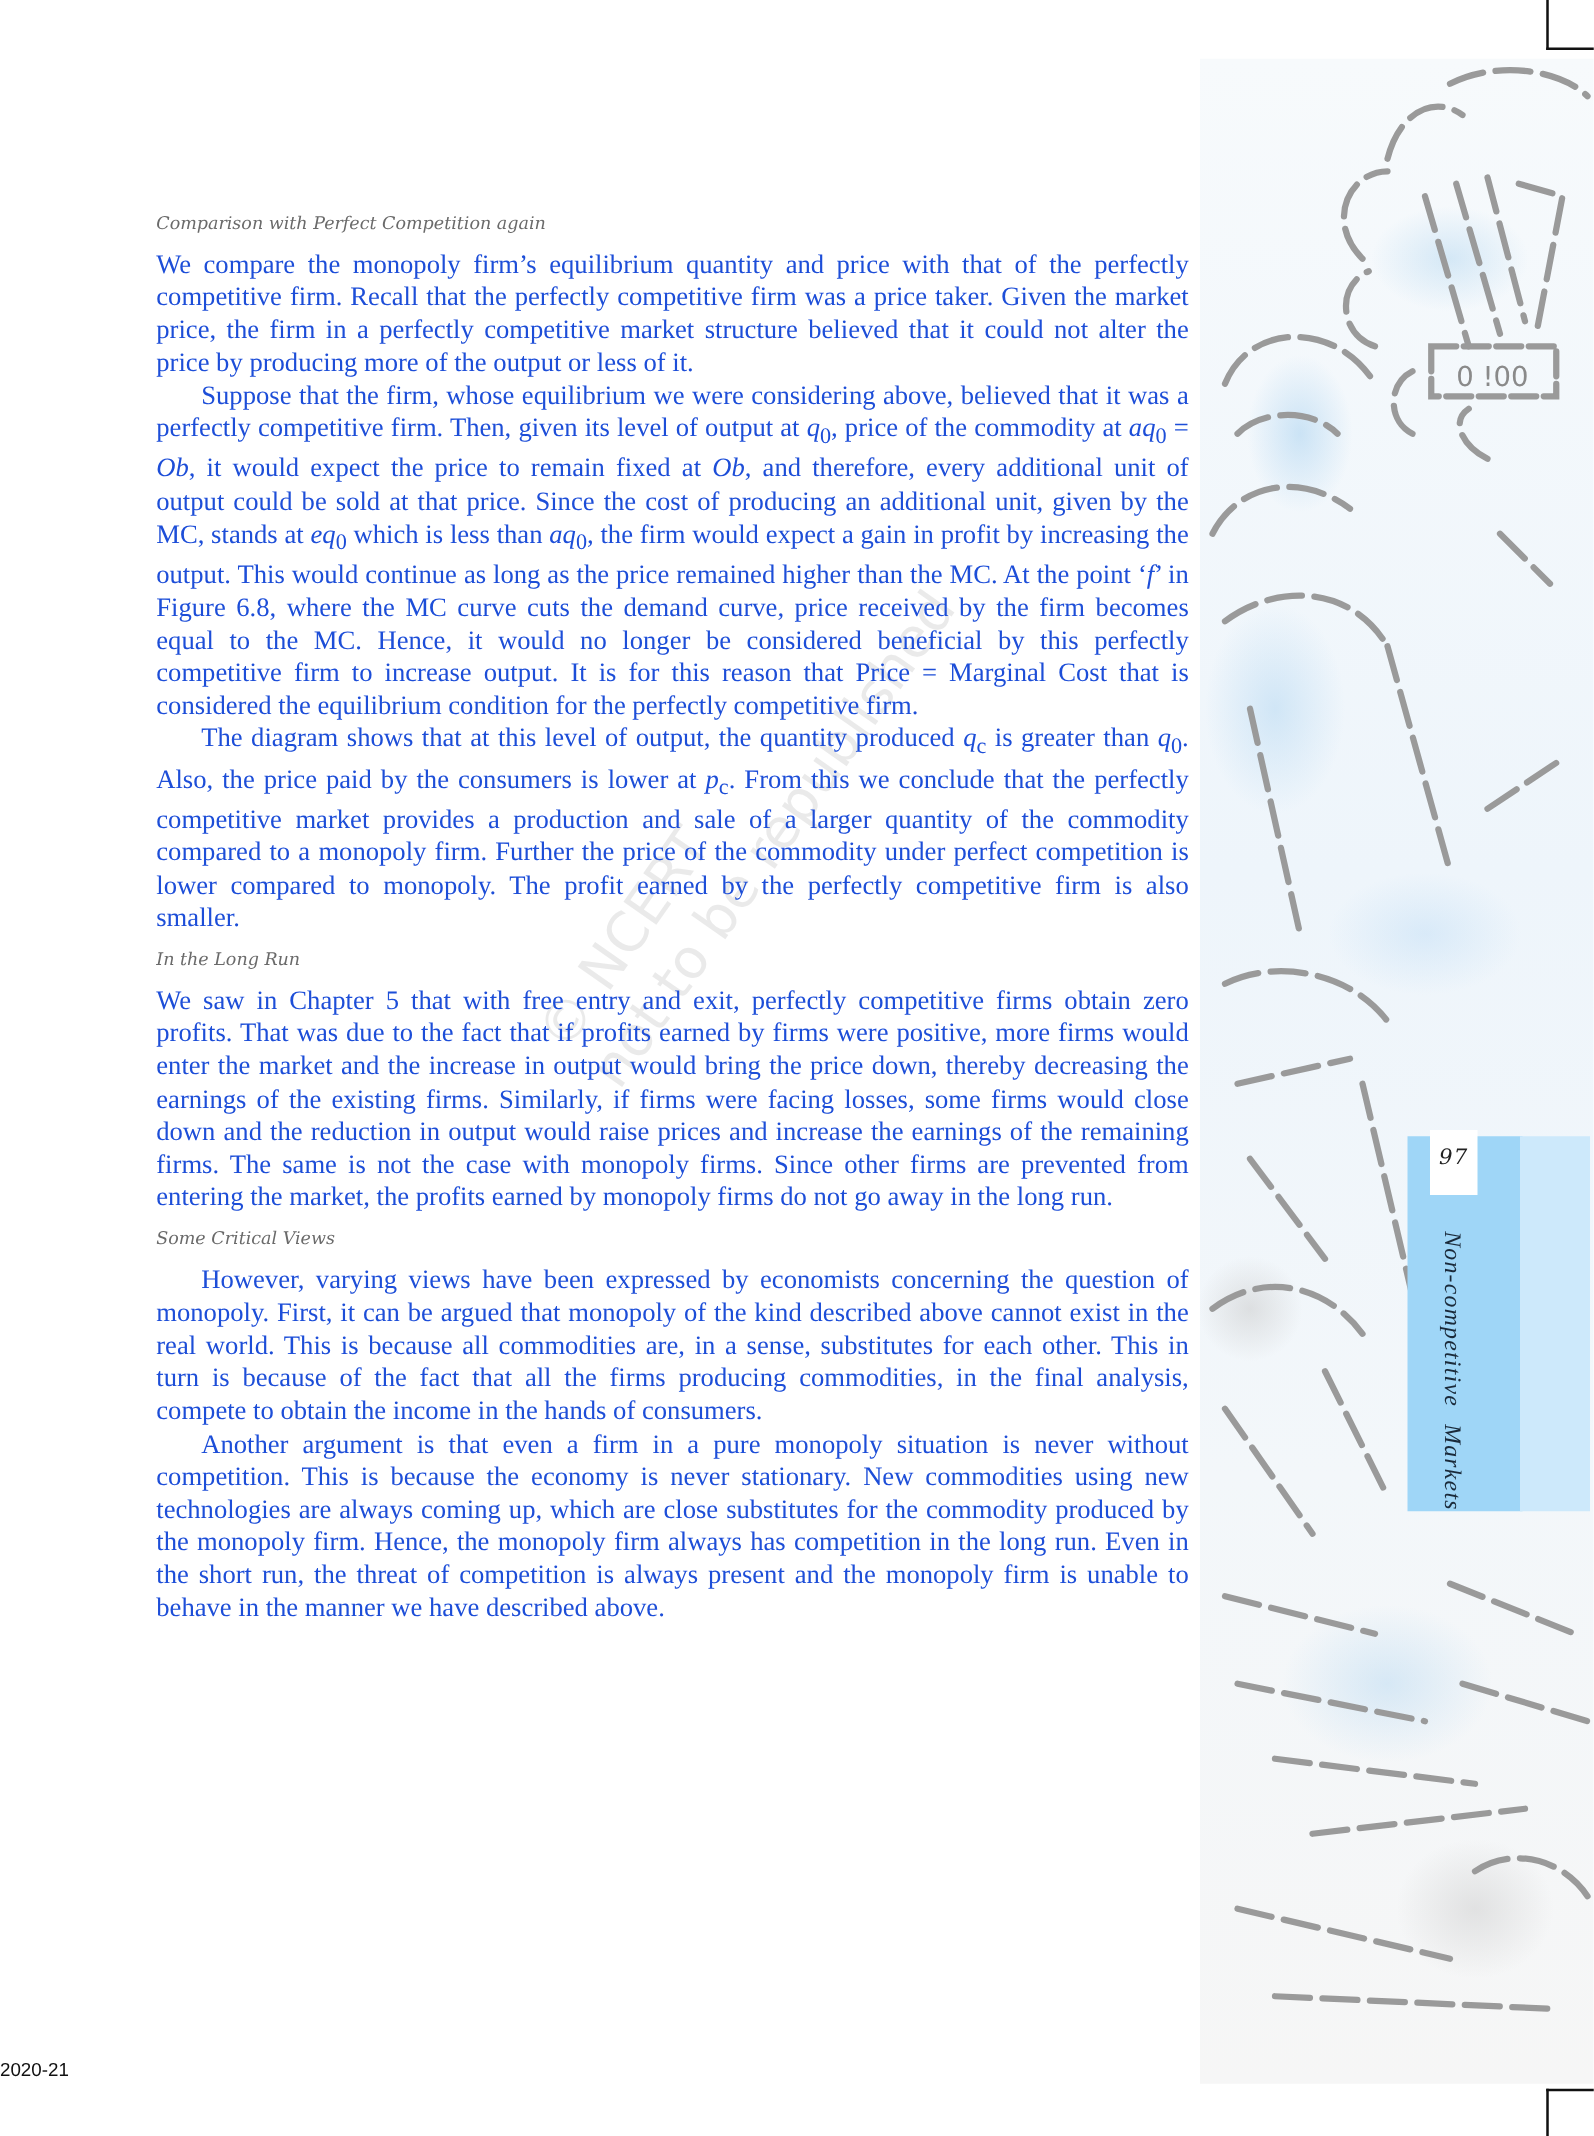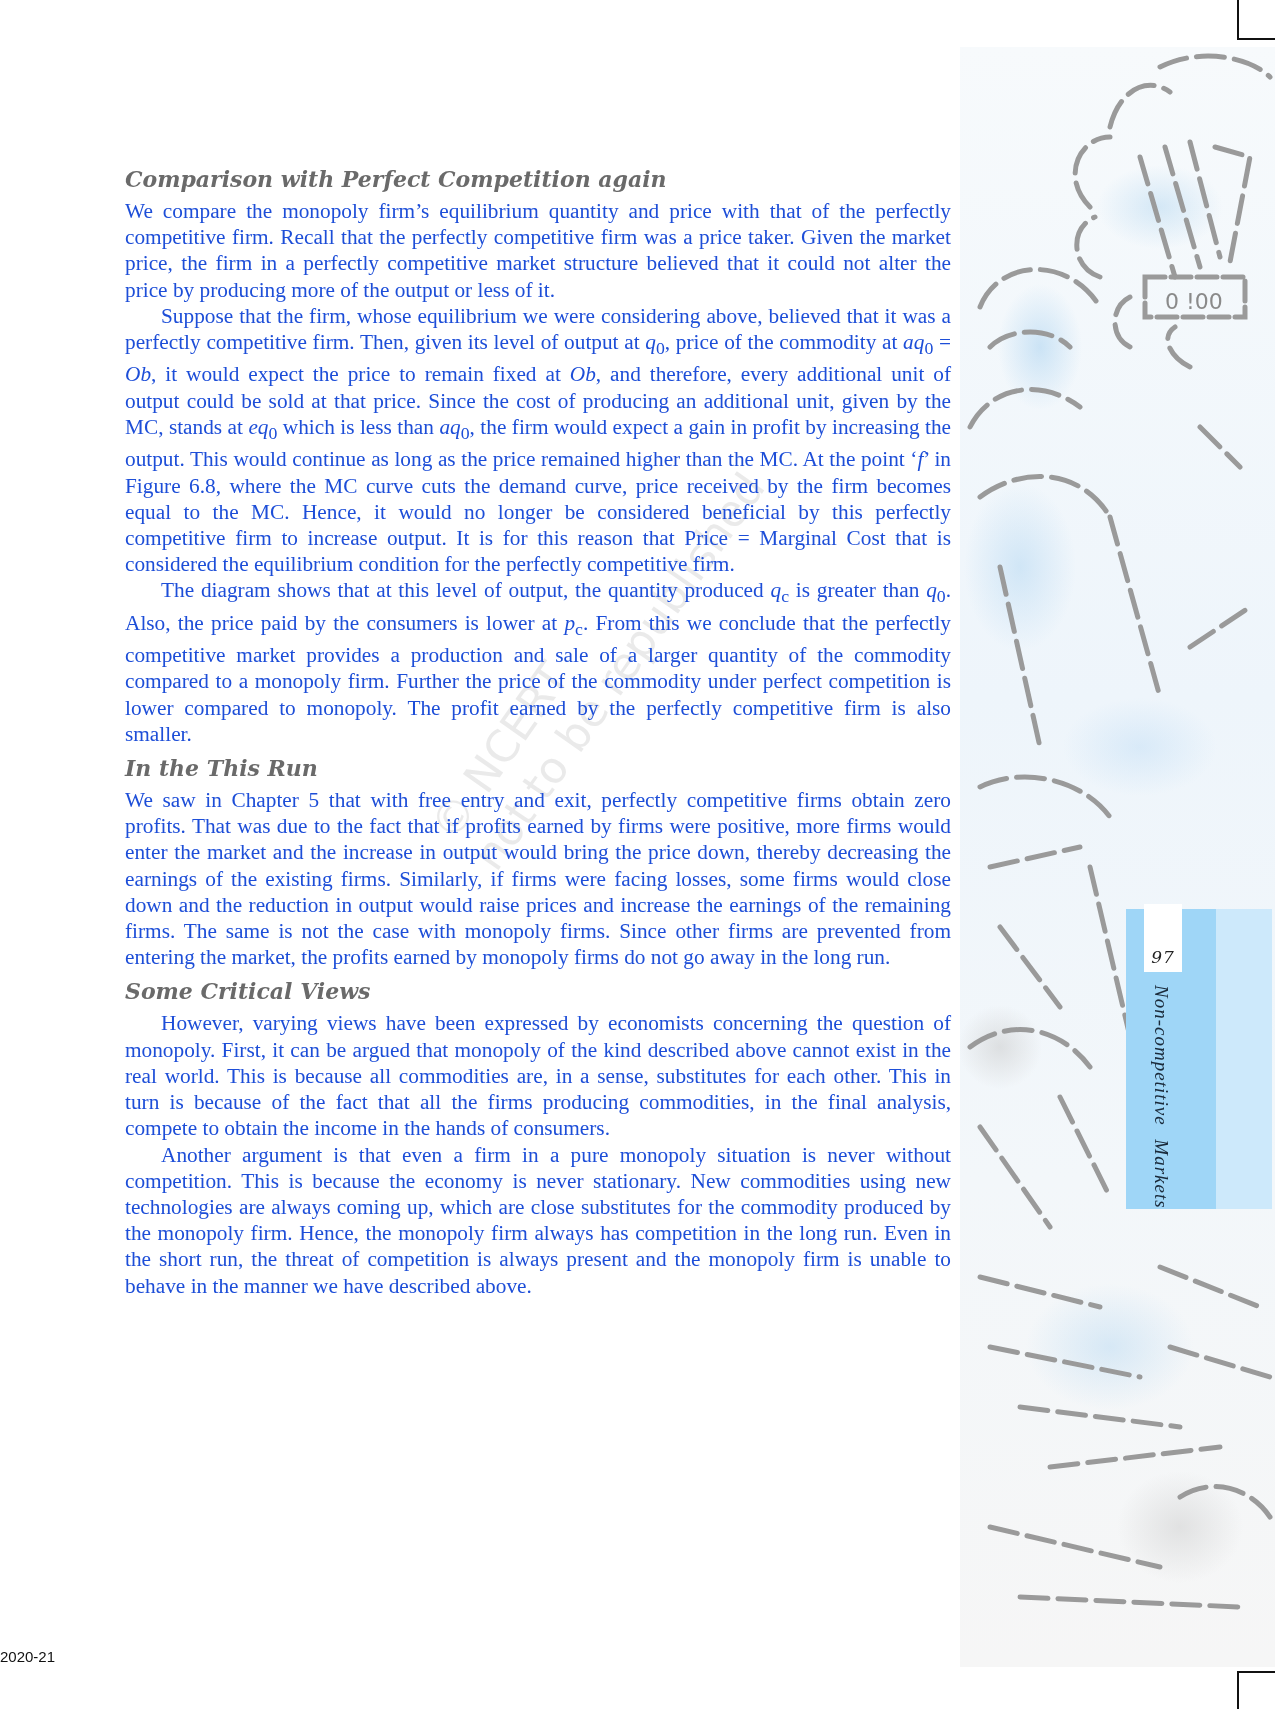--- a/index.html
+++ b/index.html
@@ -70,26 +70,26 @@
       top: 909px;
       width: 56px;
       height: 300px;
       background: #cde9fb;
     }
     .page-number-box {
       position: absolute;
       left: 1144px;
       top: 904px;
       width: 38px;
-      height: 68px;
+      height: 52px;
       background: #ffffff;
       display: flex;
       align-items: flex-end;
       justify-content: center;
-      padding-bottom: 5px;
+      padding-bottom: 20px;
       box-sizing: border-box;
     }
     .page-number {
       font-family: "DejaVu Serif", "Liberation Serif", serif;
       font-style: italic;
       font-size: 17px;
       color: #222;
       letter-spacing: 1px;
     }
     .chapter-title {
@@ -108,22 +108,22 @@
     
     .content {
       position: absolute;
       left: 125px;
       top: 166px;
       width: 826px;
     }
     .section-heading {
       font-family: "DejaVu Serif", "Liberation Serif", serif;
       font-style: italic;
-      font-weight: bold;
-      font-size: 22px;
+      font-weight: normal;
+      font-size: 14px;
       color: #6a6a6a;
       margin: 0 0 6px 0;
       line-height: 26px;
     }
     .section-heading.spaced {
       margin-top: 8px;
     }
     .para {
       font-family: "Liberation Serif", "DejaVu Serif", serif;
       font-size: 21.3px;
@@ -206,21 +206,21 @@
 <div class="content">
 
   <h3 class="section-heading">Comparison with Perfect Competition again</h3>
 
   <p class="para">We compare the monopoly firm’s equilibrium quantity and price with that of the perfectly competitive firm. Recall that the perfectly competitive firm was a price taker. Given the market price, the firm in a perfectly competitive market structure believed that it could not alter the price by producing more of the output or less of it.</p>
 
   <p class="para indent"><span>Suppose that the firm, whose equilibrium we were considering above, believed that it was a perfectly competitive firm. Then, given its level of output at </span><i>q</i><sub>0</sub><span>, price of the commodity at </span><i>aq</i><sub>0</sub><span> = </span><i>Ob</i><span>, it would expect the price to remain fixed at </span><i>Ob</i><span>, and therefore, every additional unit of output could be sold at that price. Since the cost of producing an additional unit, given by the MC, stands at </span><i>eq</i><sub>0</sub><span> which is less than </span><i>aq</i><sub>0</sub><span>, the firm would expect a gain in profit by increasing the output. This would continue as long as the price remained higher than the MC. At the point ‘</span><i>f</i><span>’ in Figure 6.8, where the MC curve cuts the demand curve, price received by the firm becomes equal to the MC. Hence, it would no longer be considered beneficial by this perfectly competitive firm to increase output. It is for this reason that Price = Marginal Cost that is considered the equilibrium condition for the perfectly competitive firm.</span></p>
 
   <p class="para indent"><span>The diagram shows that at this level of output, the quantity produced </span><i>q</i><sub>c</sub><span> is greater than </span><i>q</i><sub>0</sub><span>. Also, the price paid by the consumers is lower at </span><i>p</i><sub>c</sub><span>. From this we conclude that the perfectly competitive market provides a production and sale of a larger quantity of the commodity compared to a monopoly firm. Further the price of the commodity under perfect competition is lower compared to monopoly. The profit earned by the perfectly competitive firm is also smaller.</span></p>
 
-  <h3 class="section-heading spaced">In the This Run</h3>
+  <h3 class="section-heading spaced">In the Long Run</h3>
 
   <p class="para">We saw in Chapter 5 that with free entry and exit, perfectly competitive firms obtain zero profits. That was due to the fact that if profits earned by firms were positive, more firms would enter the market and the increase in output would bring the price down, thereby decreasing the earnings of the existing firms. Similarly, if firms were facing losses, some firms would close down and the reduction in output would raise prices and increase the earnings of the remaining firms. The same is not the case with monopoly firms. Since other firms are prevented from entering the market, the profits earned by monopoly firms do not go away in the long run.</p>
 
   <h3 class="section-heading spaced">Some Critical Views</h3>
 
   <p class="para indent">However, varying views have been expressed by economists concerning the question of monopoly. First, it can be argued that monopoly of the kind described above cannot exist in the real world. This is because all commodities are, in a sense, substitutes for each other. This in turn is because of the fact that all the firms producing commodities, in the final analysis, compete to obtain the income in the hands of consumers.</p>
   <p class="para indent">Another argument is that even a firm in a pure monopoly situation is never without competition. This is because the economy is never stationary. New commodities using new technologies are always coming up, which are close substitutes for the commodity produced by the monopoly firm. Hence, the monopoly firm always has competition in the long run. Even in the short run, the threat of competition is always present and the monopoly firm is unable to behave in the manner we have described above.</p>
 </div>
 
 <div class="footer-year">2020-21</div>

